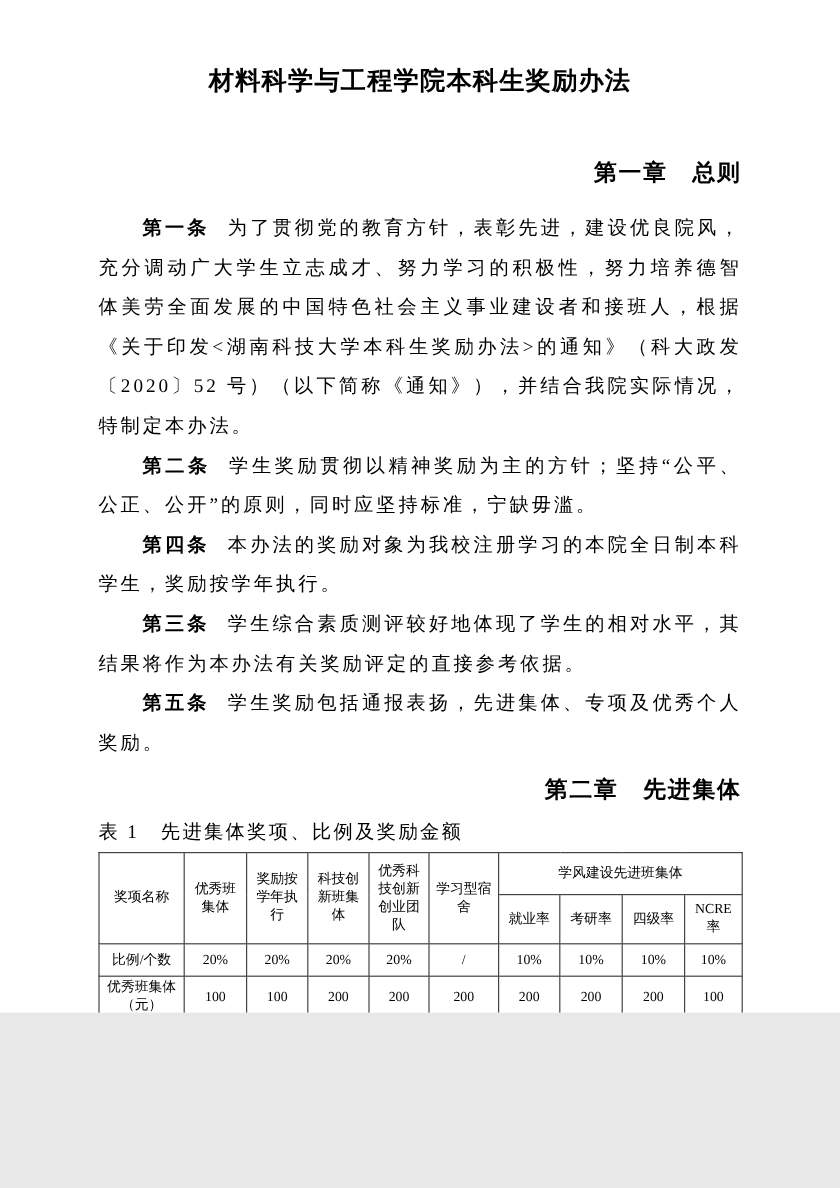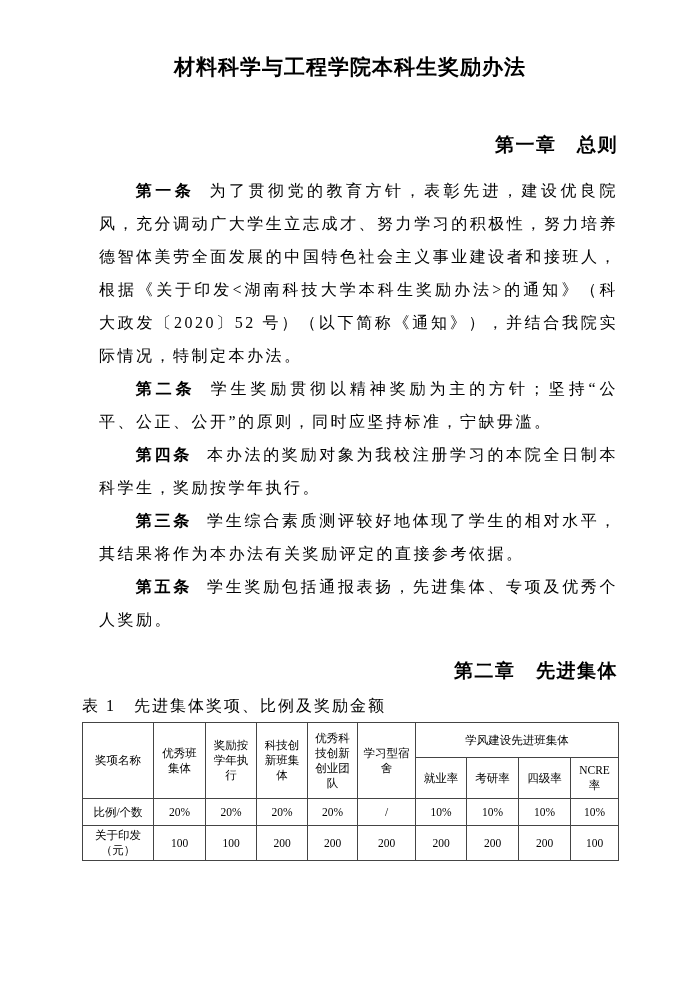--- a/index.html
+++ b/index.html
@@ -1,37 +1,37 @@
 <!DOCTYPE html>
 <html><head>
 <meta charset="utf-8">
 <style>
   html,body{margin:0;padding:0;background:#e8e8e8;}
   .page{
-    width:700px;height:990px;background:#ffffff;margin:0 auto;
+    width:700px;height:844px;background:#ffffff;margin:0 auto;
     font-family:"Liberation Serif","DejaVu Serif",serif;
     color:#000;position:relative;box-sizing:border-box;
     padding:0 82px;overflow:hidden;
   }
   .doc-title{
     margin:0;padding-top:52px;text-align:center;
     font-size:21px;font-weight:bold;letter-spacing:1px;line-height:30px;
   }
   .chapter-heading{
     margin:50px 0 0 0;text-align:right;
     font-size:19px;font-weight:bold;letter-spacing:1.5px;line-height:26px;
   }
-  .chapter-heading.second{margin-top:22px;}
+  .chapter-heading.second{margin-top:10px;}
   .article{
     margin:0;font-size:16px;line-height:33px;letter-spacing:2.5px;
     text-align:justify;text-indent:2.3em;
   }
   .article:first-of-type{margin-top:16px;}
   .articles-block{margin:0;}
-  .block-one{margin-top:16px;margin-left:17px;}
+  .block-one{margin-top:16px;}
   .block-six{margin-top:20px;}
   .article .art-label{font-weight:bold;margin-right:0.95em;}
   .table-caption{
     margin:10px 0 4px 0;
     font-size:16px;letter-spacing:2px;line-height:24px;font-weight:normal;
   }
   table.award-table{
     border-collapse:collapse;table-layout:fixed;
     width:536px;margin:0 auto;
   }
@@ -102,21 +102,21 @@
       <td>20%</td>
       <td>20%</td>
       <td>20%</td>
       <td>/</td>
       <td>10%</td>
       <td>10%</td>
       <td>10%</td>
       <td>10%</td>
     </tr>
     <tr class="row-amount">
-      <td>关于印发（元）</td>
+      <td>优秀班集体（元）</td>
       <td>100</td>
       <td>100</td>
       <td>200</td>
       <td>200</td>
       <td>200</td>
       <td>200</td>
       <td>200</td>
       <td>200</td>
       <td>100</td>
     </tr>

